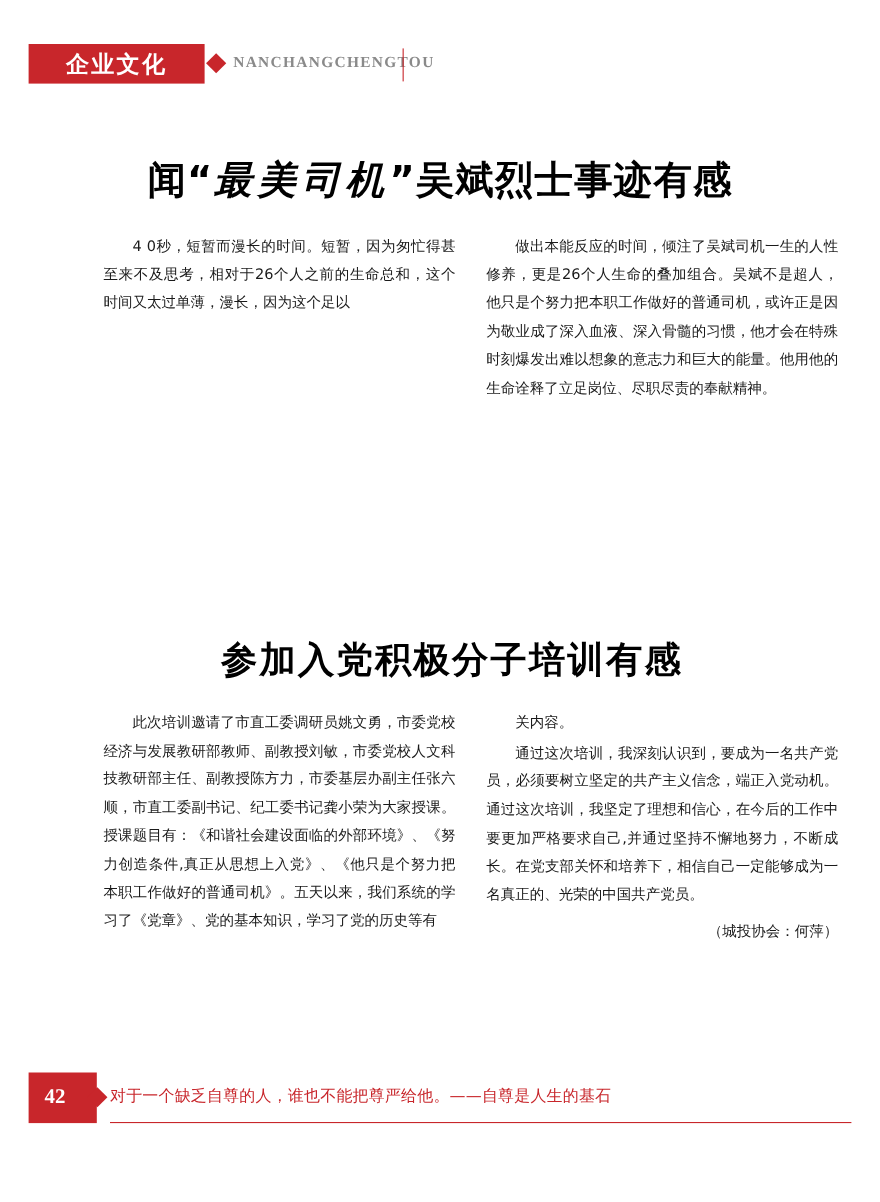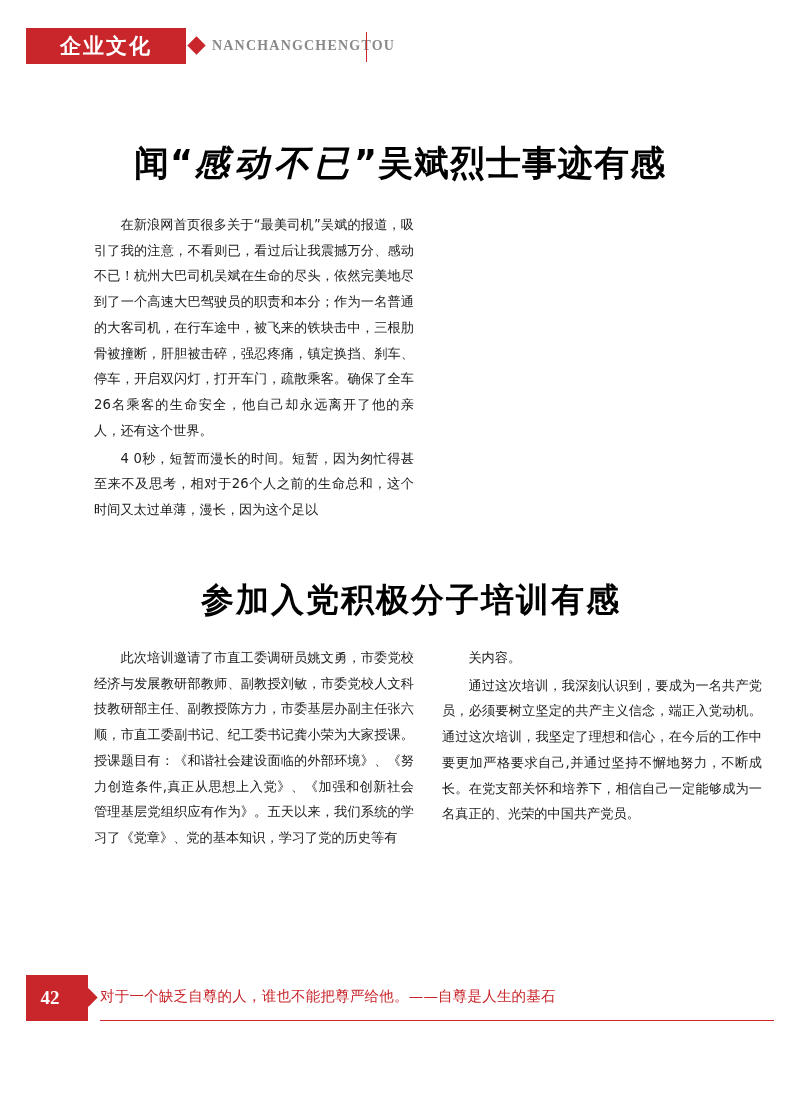--- a/index.html
+++ b/index.html
@@ -12,21 +12,21 @@
     height: 1093px;
     position: relative;
     font-family: "DejaVu Sans", "Liberation Sans", sans-serif;
     color: #1a1a1a;
     overflow: hidden;
   }
 
   
   .header {
     position: absolute;
-    top: 28px;
+    top: 40px;
     left: 0;
     width: 778px;
     height: 36px;
   }
   .header-bar {
     position: absolute;
     top: 0;
     left: 26px;
     width: 160px;
     height: 36px;
@@ -204,41 +204,42 @@
 
 <div class="header">
   <div class="header-bar"></div>
   <div class="header-cn">企业文化</div>
   <div class="header-diamond"></div>
   <div class="header-en">NANCHANGCHENGTOU</div>
   <div class="header-rule"></div>
 </div>
 
 <div class="article1-title">
-  <span>闻“</span><span class="italic-part">感动不已</span><span>”吴斌烈士事迹有感</span>
+  <span>闻“</span><span class="italic-part">最美司机</span><span>”吴斌烈士事迹有感</span>
 </div>
 
 <div class="cols" id="article1-cols">
   <div class="col">
-    <p class="para">在新浪网首页很多关于“最美司机”吴斌的报道，吸引了我的注意，不看则已，看过后让我震撼万分、感动不已！杭州大巴司机吴斌在生命的尽头，依然完美地尽到了一个高速大巴驾驶员的职责和本分；作为一名普通的大客司机，在行车途中，被飞来的铁块击中，三根肋骨被撞断，肝胆被击碎，强忍疼痛，镇定换挡、刹车、停车，开启双闪灯，打开车门，疏散乘客。确保了全车26名乘客的生命安全，他自己却永远离开了他的亲人，还有这个世界。</p>
     <p class="para">4 0秒，短暂而漫长的时间。短暂，因为匆忙得甚至来不及思考，相对于26个人之前的生命总和，这个时间又太过单薄，漫长，因为这个足以</p>
   </div>
   <div class="col">
+    <p class="para">做出本能反应的时间，倾注了吴斌司机一生的人性修养，更是26个人生命的叠加组合。吴斌不是超人，他只是个努力把本职工作做好的普通司机，或许正是因为敬业成了深入血液、深入骨髓的习惯，他才会在特殊时刻爆发出难以想象的意志力和巨大的能量。他用他的生命诠释了立足岗位、尽职尽责的奉献精神。</p>
   </div>
 </div>
 
 <div class="article2-title">参加入党积极分子培训有感</div>
 
 <div class="cols" id="article2-cols">
   <div class="col">
-    <p class="para">此次培训邀请了市直工委调研员姚文勇，市委党校经济与发展教研部教师、副教授刘敏，市委党校人文科技教研部主任、副教授陈方力，市委基层办副主任张六顺，市直工委副书记、纪工委书记龚小荣为大家授课。授课题目有：《和谐社会建设面临的外部环境》、《努力创造条件,真正从思想上入党》、《加强和创新社会管理基层党组织应有作为》。五天以来，我们系统的学习了《党章》、党的基本知识，学习了党的历史等有</p>
+    <p class="para">此次培训邀请了市直工委调研员姚文勇，市委党校经济与发展教研部教师、副教授刘敏，市委党校人文科技教研部主任、副教授陈方力，市委基层办副主任张六顺，市直工委副书记、纪工委书记龚小荣为大家授课。授课题目有：《和谐社会建设面临的外部环境》、《努力创造条件,真正从思想上入党》、《他只是个努力把本职工作做好的普通司机》。五天以来，我们系统的学习了《党章》、党的基本知识，学习了党的历史等有</p>
   </div>
   <div class="col">
     <p class="para">关内容。</p>
     <p class="para">通过这次培训，我深刻认识到，要成为一名共产党员，必须要树立坚定的共产主义信念，端正入党动机。通过这次培训，我坚定了理想和信心，在今后的工作中要更加严格要求自己,并通过坚持不懈地努力，不断成长。在党支部关怀和培养下，相信自己一定能够成为一名真正的、光荣的中国共产党员。</p>
+    <p class="sign">（城投协会：何萍）</p>
   </div>
 </div>
 
 <div class="footer">
   <div class="footer-band"></div>
   <div class="footer-page">42</div>
   <div class="footer-diamond"></div>
   <div class="footer-text">对于一个缺乏自尊的人，谁也不能把尊严给他。——自尊是人生的基石</div>
   <div class="footer-rule"></div>
 </div>

